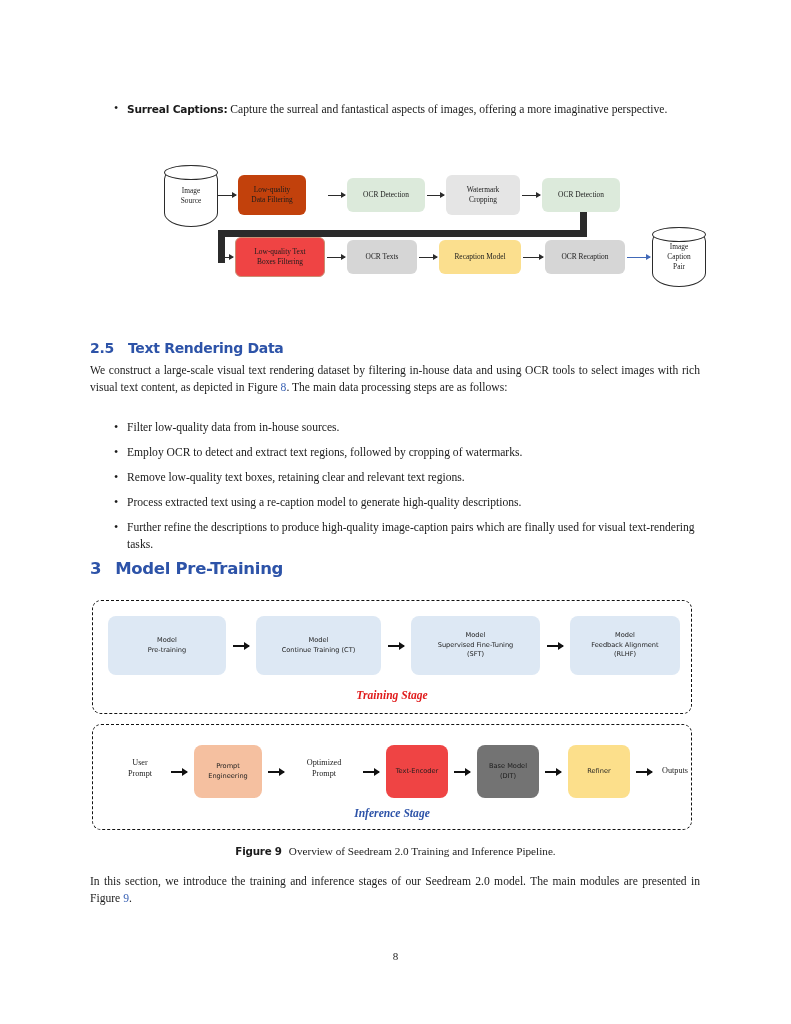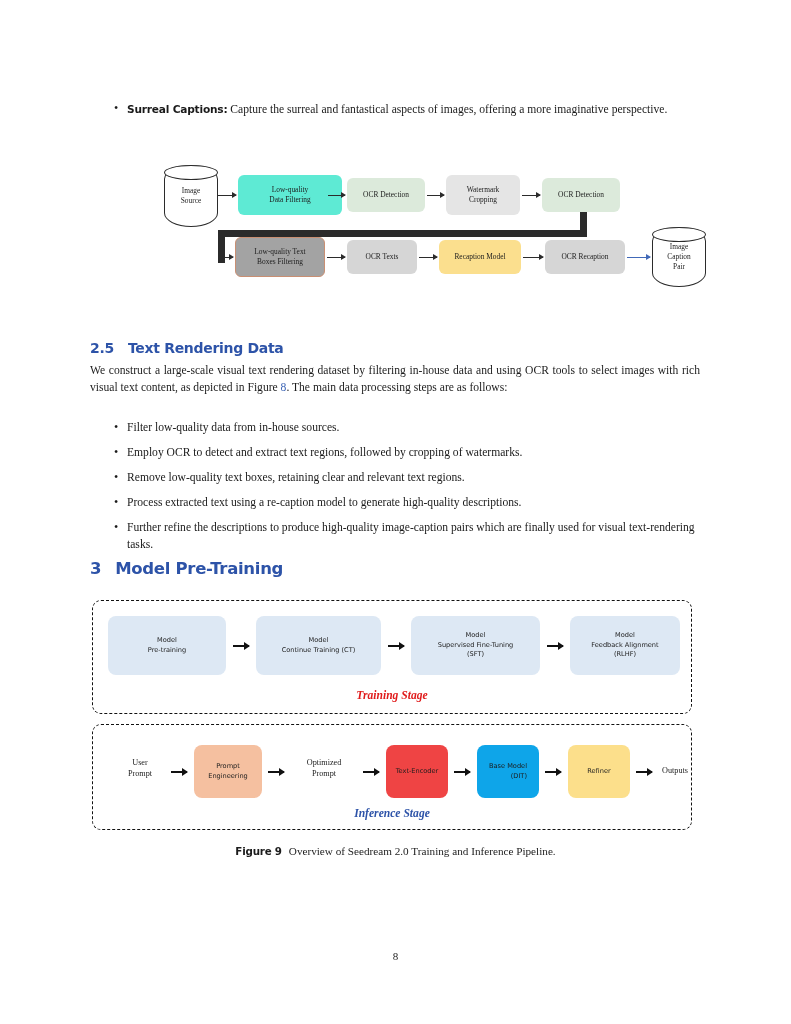--- a/index.html
+++ b/index.html
@@ -243,21 +243,21 @@
   </div>
 
   <div class="fig8">
 
     <div class="cyl" style="left:14px; top:10px; width:52px; height:60px;">
       <span>Image<br>Source</span>
     </div>
 
     <div class="arrow" style="left:68px; top:40px; width:18px;"></div>
 
-    <div class="fbox" style="left:88px; top:20px; width:104px; height:40px; background:#5eead4;">
+    <div class="fbox" style="left:88px; top:20px; width:68px; height:40px; background:#c2410c;">
       <span>Low-quality<br>Data Filtering</span>
     </div>
 
     <div class="arrow" style="left:178px; top:40px; width:17px;"></div>
 
     <div class="fbox" style="left:197px; top:23px; width:78px; height:34px; background:#dceadb;">
       <span>OCR Detection</span>
     </div>
 
     <div class="arrow" style="left:277px; top:40px; width:17px;"></div>
@@ -270,21 +270,21 @@
 
     <div class="fbox" style="left:392px; top:23px; width:78px; height:34px; background:#dceadb;">
       <span>OCR Detection</span>
     </div>
 
     <div class="elbow" style="left:430px; top:57px; width:1px; height:18px; background:#2b2b2b;"></div>
     <div class="elbow" style="left:68px; top:75px; width:363px; height:1px; background:#2b2b2b;"></div>
     <div class="elbow" style="left:68px; top:75px; width:1px; height:27px; background:#2b2b2b;"></div>
     <div class="arrow" style="left:68px; top:102px; width:15px;"></div>
 
-    <div class="fbox outlined" style="left:85px; top:82px; width:90px; height:40px; background:#a3a3a3;">
+    <div class="fbox outlined" style="left:85px; top:82px; width:90px; height:40px; background:#ef4444;">
       <span>Low-quality Text<br>Boxes Filtering</span>
     </div>
 
     <div class="arrow" style="left:177px; top:102px; width:18px;"></div>
 
     <div class="fbox" style="left:197px; top:85px; width:70px; height:34px; background:#d6d6d6;">
       <span>OCR Texts</span>
     </div>
 
     <div class="arrow" style="left:269px; top:102px; width:18px;"></div>
@@ -356,34 +356,37 @@
     </div>
     <div class="tarrow" style="left:175px; top:46px; width:16px;"></div>
     <div class="plabel" style="left:196px; top:32px; width:70px;">
       <span>Optimized<br>Prompt</span>
     </div>
     <div class="tarrow" style="left:270px; top:46px; width:16px;"></div>
     <div class="sbox" style="left:293px; top:20px; width:62px; height:53px; background:#ef4444;">
       <span>Text-Encoder</span>
     </div>
     <div class="tarrow" style="left:361px; top:46px; width:16px;"></div>
-    <div class="sbox" style="left:384px; top:20px; width:62px; height:53px; background:#0ea5e9;text-align:right;">
+    <div class="sbox" style="left:384px; top:20px; width:62px; height:53px; background:#737373;">
       <span>Base Model<br>(DIT)</span>
     </div>
     <div class="tarrow" style="left:452px; top:46px; width:16px;"></div>
     <div class="sbox" style="left:475px; top:20px; width:62px; height:53px; background:#fcdf8b;">
       <span>Refiner</span>
     </div>
     <div class="tarrow" style="left:543px; top:46px; width:16px;"></div>
     <div class="plabel" style="left:562px; top:40px; width:40px;">
       <span>Outputs</span>
     </div>
     <div class="stage-label inference" style="top:82px;">Inference Stage</div>
   </div>
 
   <div class="caption" style="top:845px;">
     <span class="cap-label">Figure 9</span><span class="cap-text">Overview of Seedream 2.0 Training and Inference Pipeline.</span>
   </div>
 
+  <div class="para" style="left:90px; top:874px; width:610px;">
+    <span>In this section, we introduce the training and inference stages of our Seedream 2.0 model. The main modules are presented in Figure </span><span class="ref">9</span><span>.</span>
+  </div>
 
   <div class="pageno" style="top:950px;">8</div>
 
 </div>
 
 </body></html>

